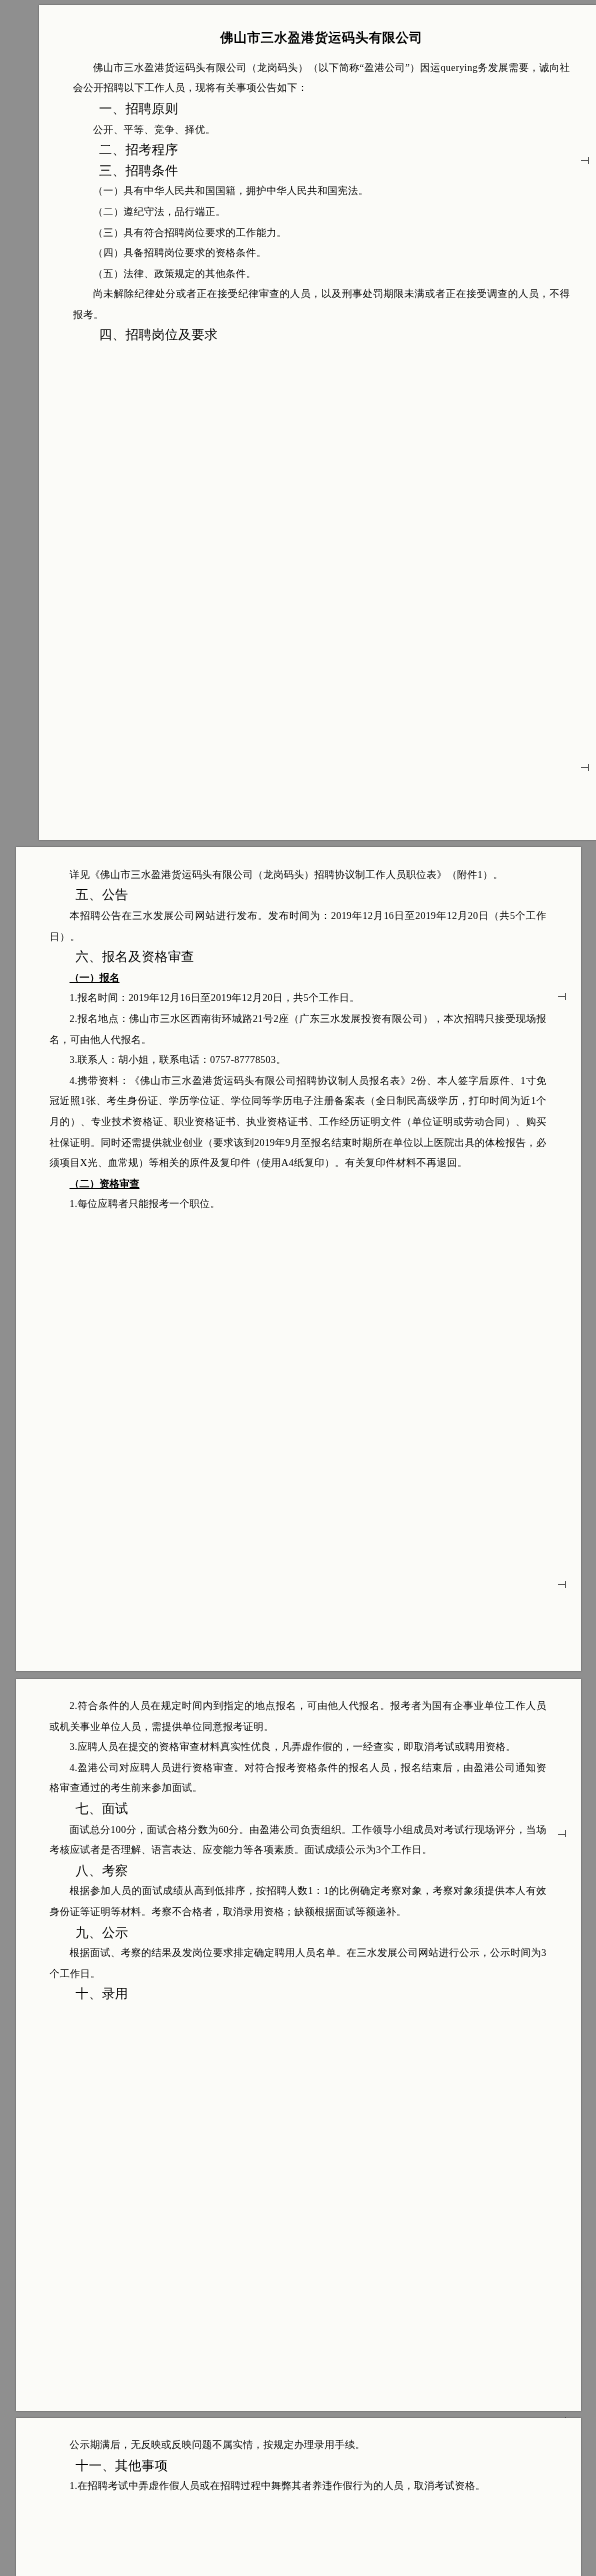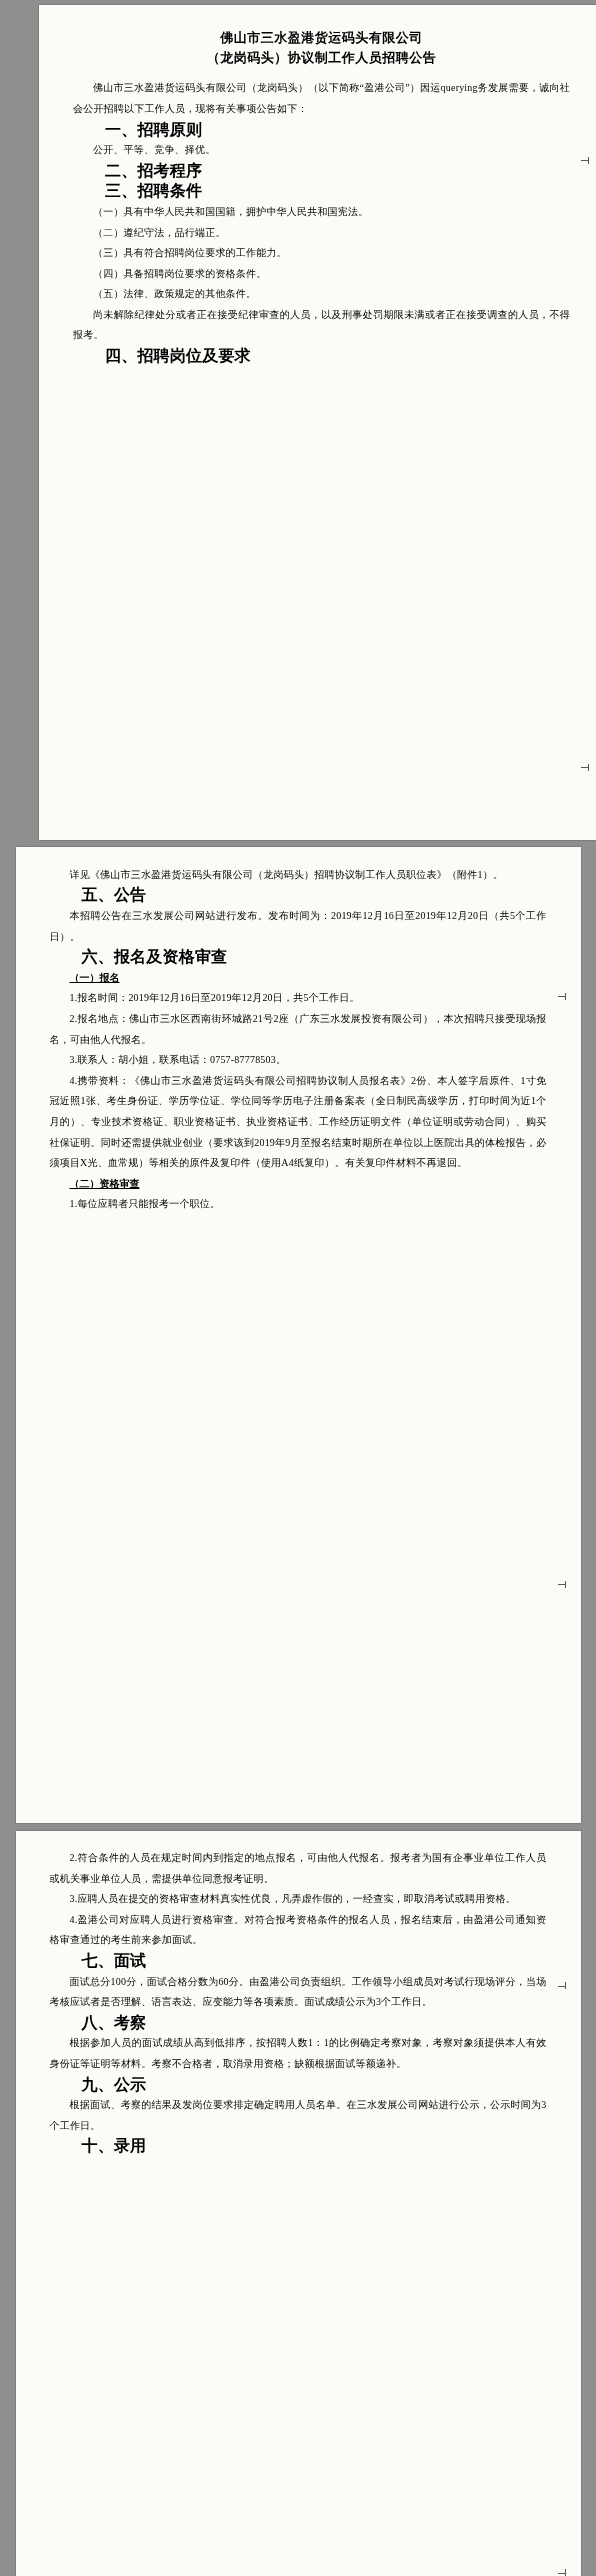--- a/index.html
+++ b/index.html
@@ -22,22 +22,22 @@
   }
   .page {
     width: 565px;
     background: #fbfbf8;
     box-sizing: border-box;
     padding: 17.5px 34px 15.5px 34px;
     position: relative;
     box-shadow: 0 0 1.5px rgba(0,0,0,0.45);
   }
   .page-1 { height: 835px; margin-left: 47px; }
-  .page-2 { height: 976px; }
-  .page-3 { height: 824px; }
+  .page-2 { height: 824px; }
+  .page-3 { height: 732px; }
   .page-4 { height: 850px; }
 
   .doc-title {
     text-align: center;
     font-weight: bold;
     font-size: 13px;
     line-height: 20.6px;
     letter-spacing: 0.5px;
     margin: 5.2px 0 2.1px 0;
     font-family: "Liberation Serif", "DejaVu Serif", serif;
@@ -47,23 +47,23 @@
   p.para {
     font-size: 10px;
     line-height: 20.6px;
     text-align: justify;
     text-justify: inter-ideograph;
     margin: 0;
     text-indent: 2em;
     letter-spacing: 0.2px;
   }
   .section-head {
-    font-size: 16px;
+    font-size: 13px;
     line-height: 20.6px;
-    font-weight: bold;
+    font-weight: normal;
     margin: 0;
     text-indent: 2em;
     letter-spacing: 0.2px;
   }
   .sub-head {
     font-size: 10px;
     line-height: 20.6px;
     font-weight: bold;
     margin: 0;
     text-indent: 2em;
@@ -93,21 +93,20 @@
 <body>
 
 <div class="page-stack">
 
   <div class="page page-1">
     <div class="edge-mark" style="top:155px;"></div>
     <div class="edge-mark" style="top:762px;"></div>
 
     <h1 class="doc-title">
       <span>佛山市三水盈港货运码头有限公司</span>
-      <span class="l2">（龙岗码头）协议制工作人员招聘公告</span>
     </h1>
 
     <div class="spacer-sm"></div>
 
     <p class="para">佛山市三水盈港货运码头有限公司（龙岗码头）（以下简称“盈港公司”）因运querying务发展需要，诚向社会公开招聘以下工作人员，现将有关事项公告如下：</p>
 
     <p class="section-head">一、招聘原则</p>
     <p class="para">公开、平等、竞争、择优。</p>
 
     <p class="section-head">二、招考程序</p>

